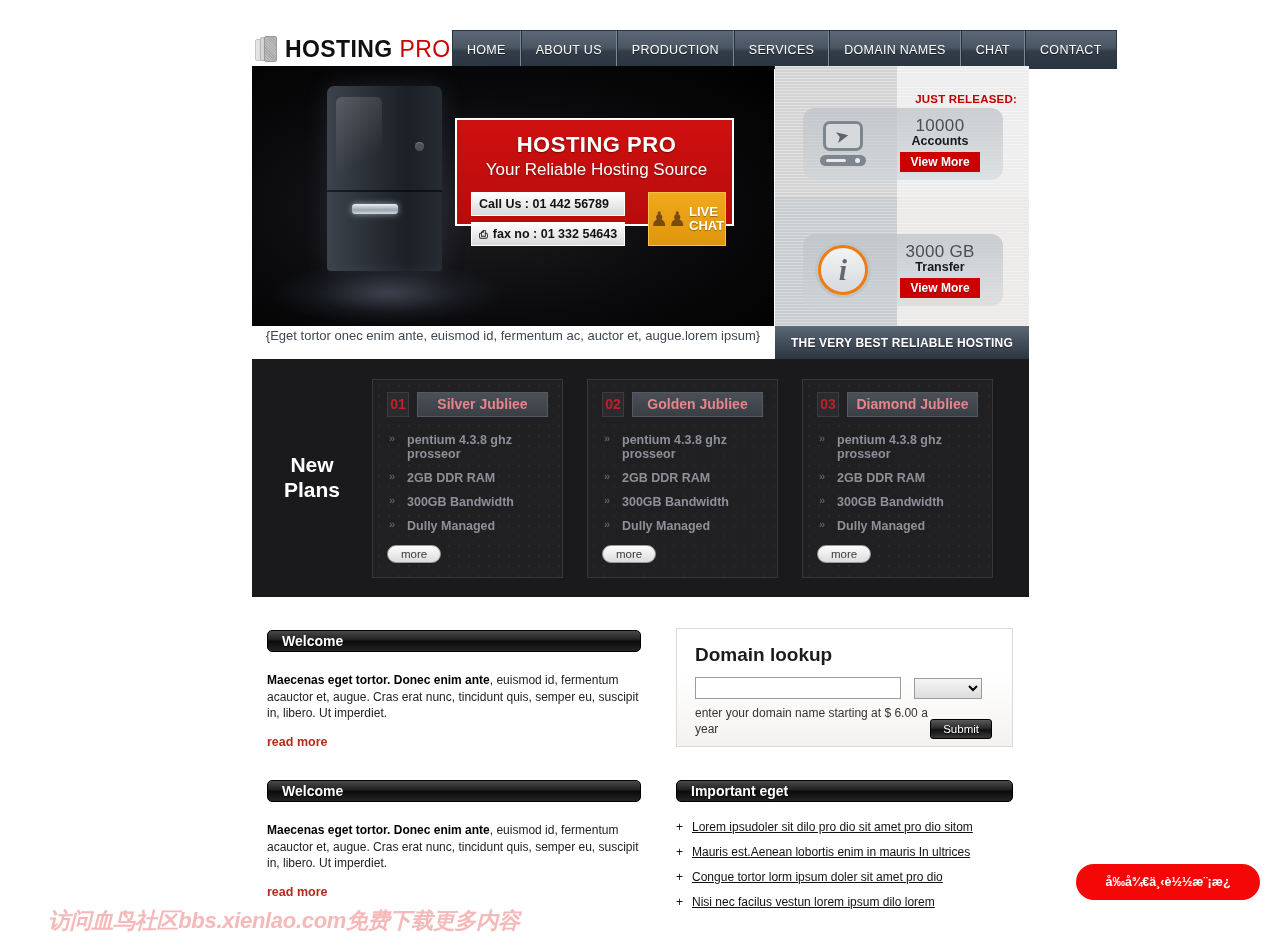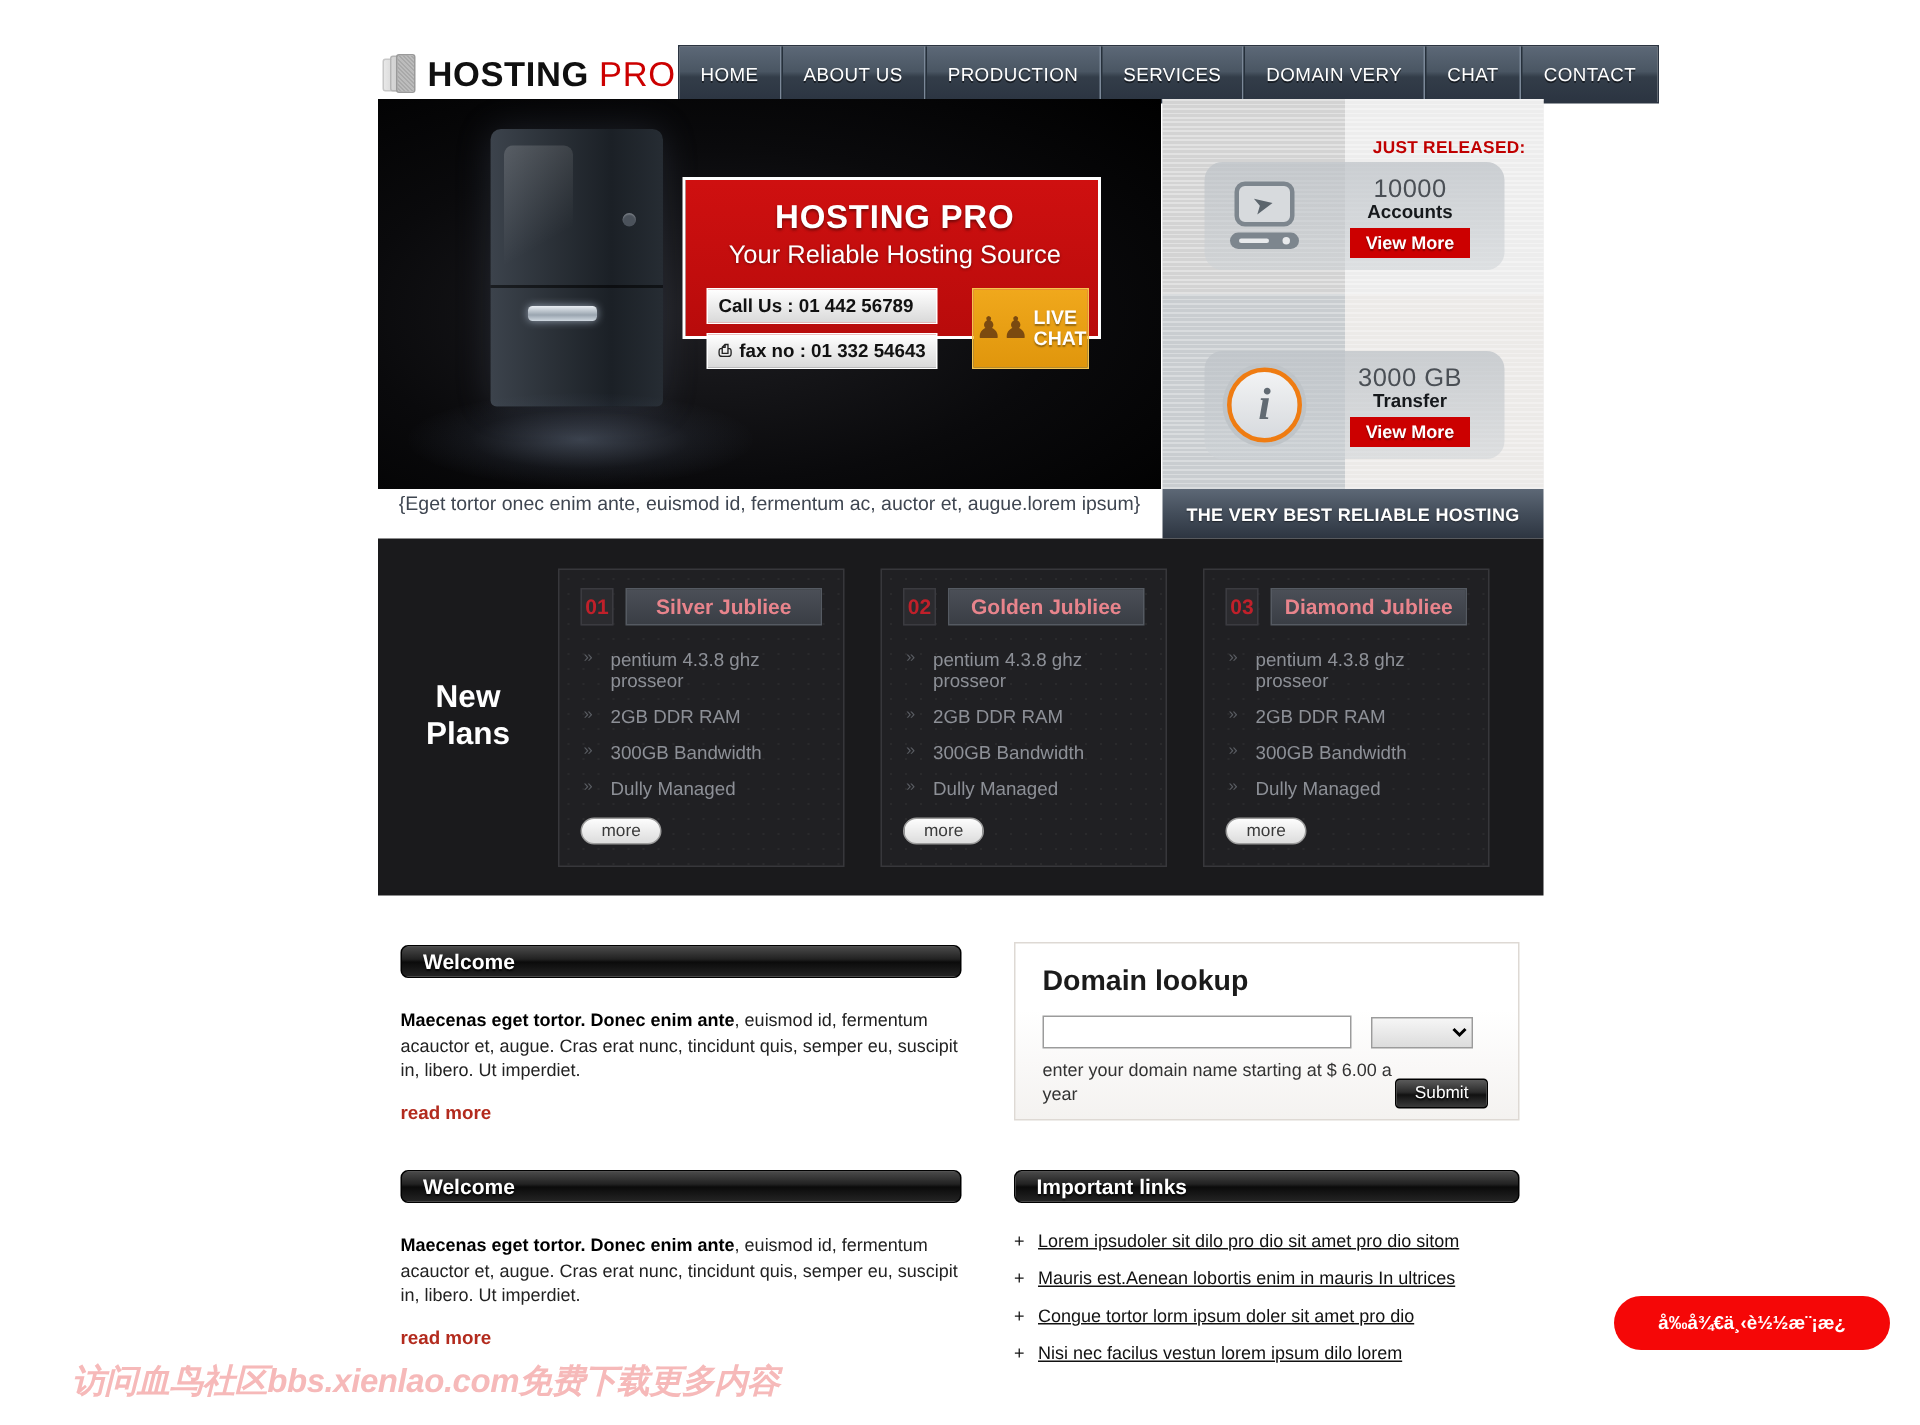--- a/index.html
+++ b/index.html
@@ -211,21 +211,21 @@
     width: 22px; height: 25px; background: #2b2b2f; border:1px solid #3b3b40;
     display:flex; align-items:center; justify-content:center;
     color:#c0202a; font-size: 14px; font-weight: bold;
   }
   .plan-name {
     flex:1; height: 25px; background: linear-gradient(to bottom,#4b4f57,#3a3e45);
     border:1px solid #555a62;
     display:flex; align-items:center; justify-content:center;
     color:#e8848c; font-size: 14px; font-weight: bold;
   }
-  .plan-feats { list-style:none; margin: 16px 0 0 0; padding: 0; }
+  .plan-feats { list-style:none; margin: 16px 0 0 0; padding: 0; font-weight: bold; }
   .plan-feats li {
     color: #8d9097; font-size: 12.5px; padding: 0 0 10px 20px; position: relative;
   }
   .plan-feats li:before {
     content: "\00BB"; position:absolute; left: 2px; top: -1px;
     color:#5a5d63; font-size: 11px;
   }
   .more-btn {
     display:inline-block; margin-top: 2px;
     background: linear-gradient(to bottom,#fdfdfd,#dcdcdc);
@@ -312,21 +312,21 @@
       <span class="logo-text">
         <span>HOSTING</span>
         <span class="pro">PRO</span>
       </span>
     </div>
     <nav class="nav">
       <div class="nav-item">HOME</div>
       <div class="nav-item">ABOUT US</div>
       <div class="nav-item">PRODUCTION</div>
       <div class="nav-item">SERVICES</div>
-      <div class="nav-item">DOMAIN VERY</div>
+      <div class="nav-item">DOMAIN NAMES</div>
       <div class="nav-item">CHAT</div>
       <div class="nav-item">CONTACT</div>
     </nav>
   </div>
 
   <div class="hero">
     <div class="server">
       <span class="split"></span>
         <span class="drive"></span>
         <span class="dot"></span>
@@ -467,21 +467,21 @@
         <option></option>
       </select>
     </div>
     <div class="lookup-bottom">
       <div class="lookup-hint">enter your domain name starting at $ 6.00 a year</div>
       <span class="submit-btn">Submit</span>
     </div>
   </div>
 
   <div class="links">
-    <div class="panel-head">Important links</div>
+    <div class="panel-head">Important eget</div>
     <ul class="link-list">
       <li>
         <span class="plus">+</span>
         <a>Lorem ipsudoler sit dilo pro dio sit amet pro dio sitom</a>
       </li>
       <li>
         <span class="plus">+</span>
         <a>Mauris est.Aenean lobortis enim in mauris In ultrices</a>
       </li>
       <li>

